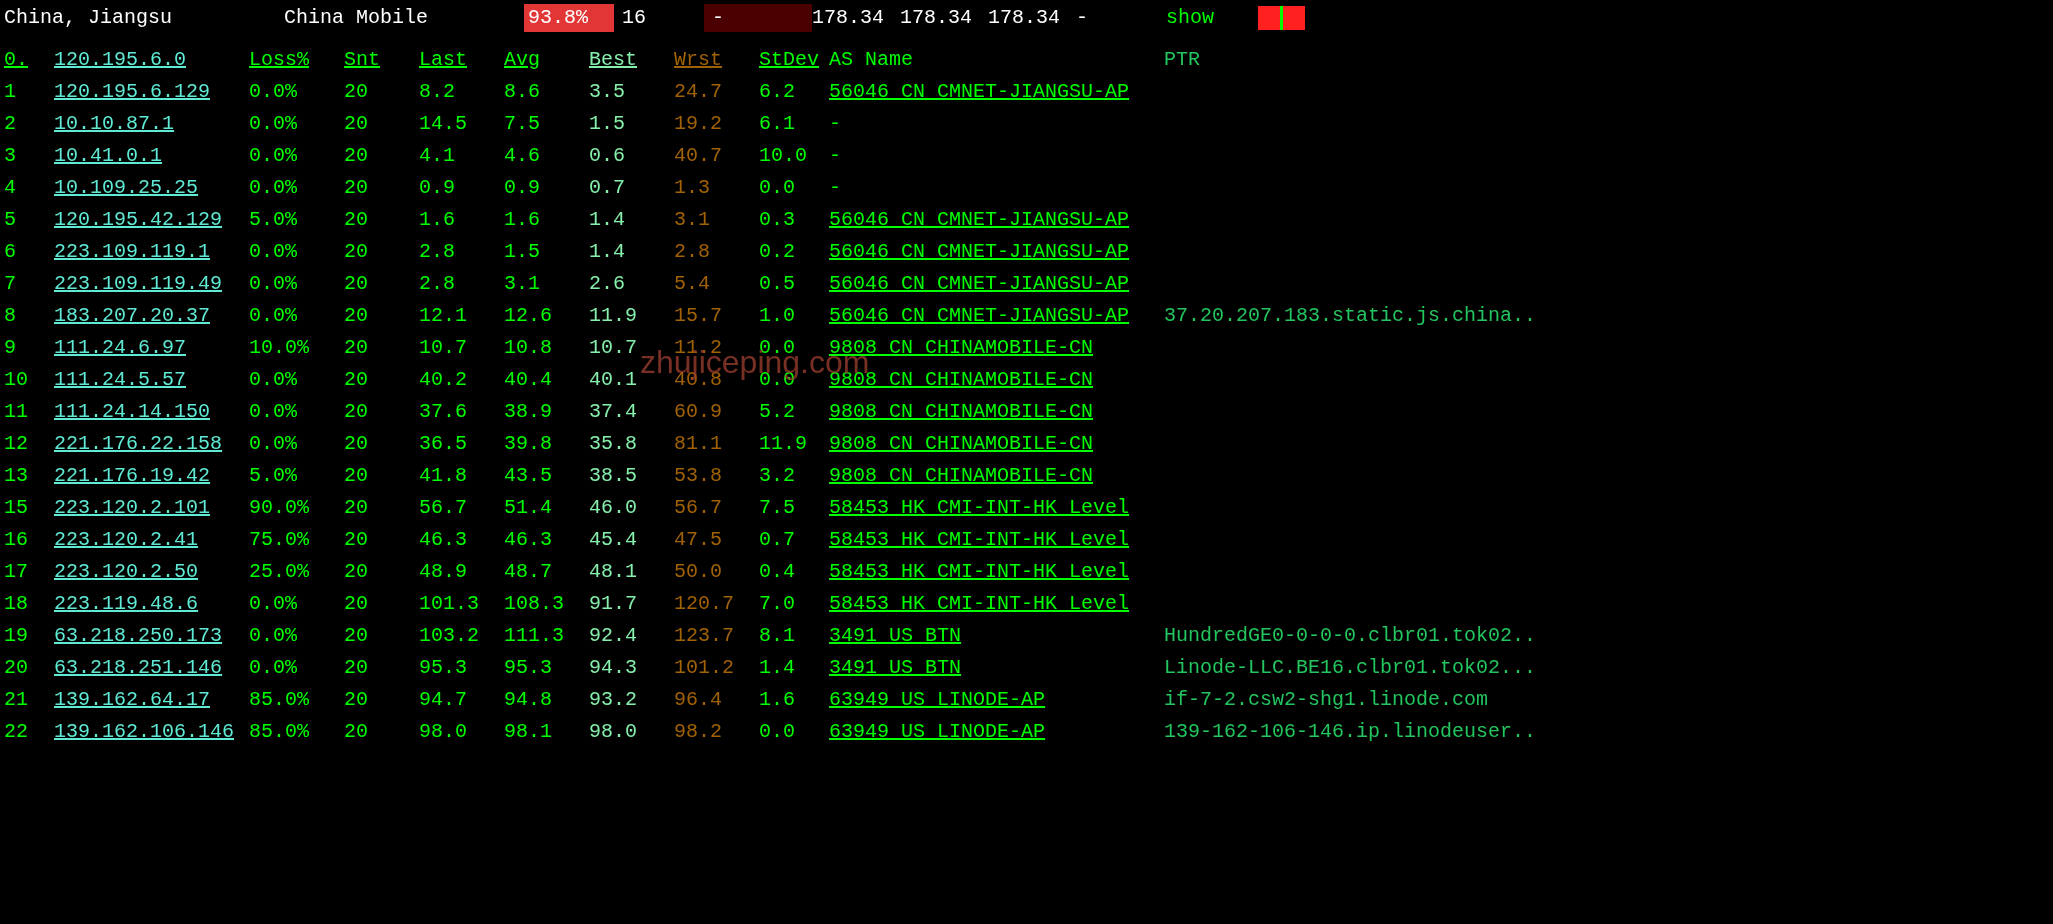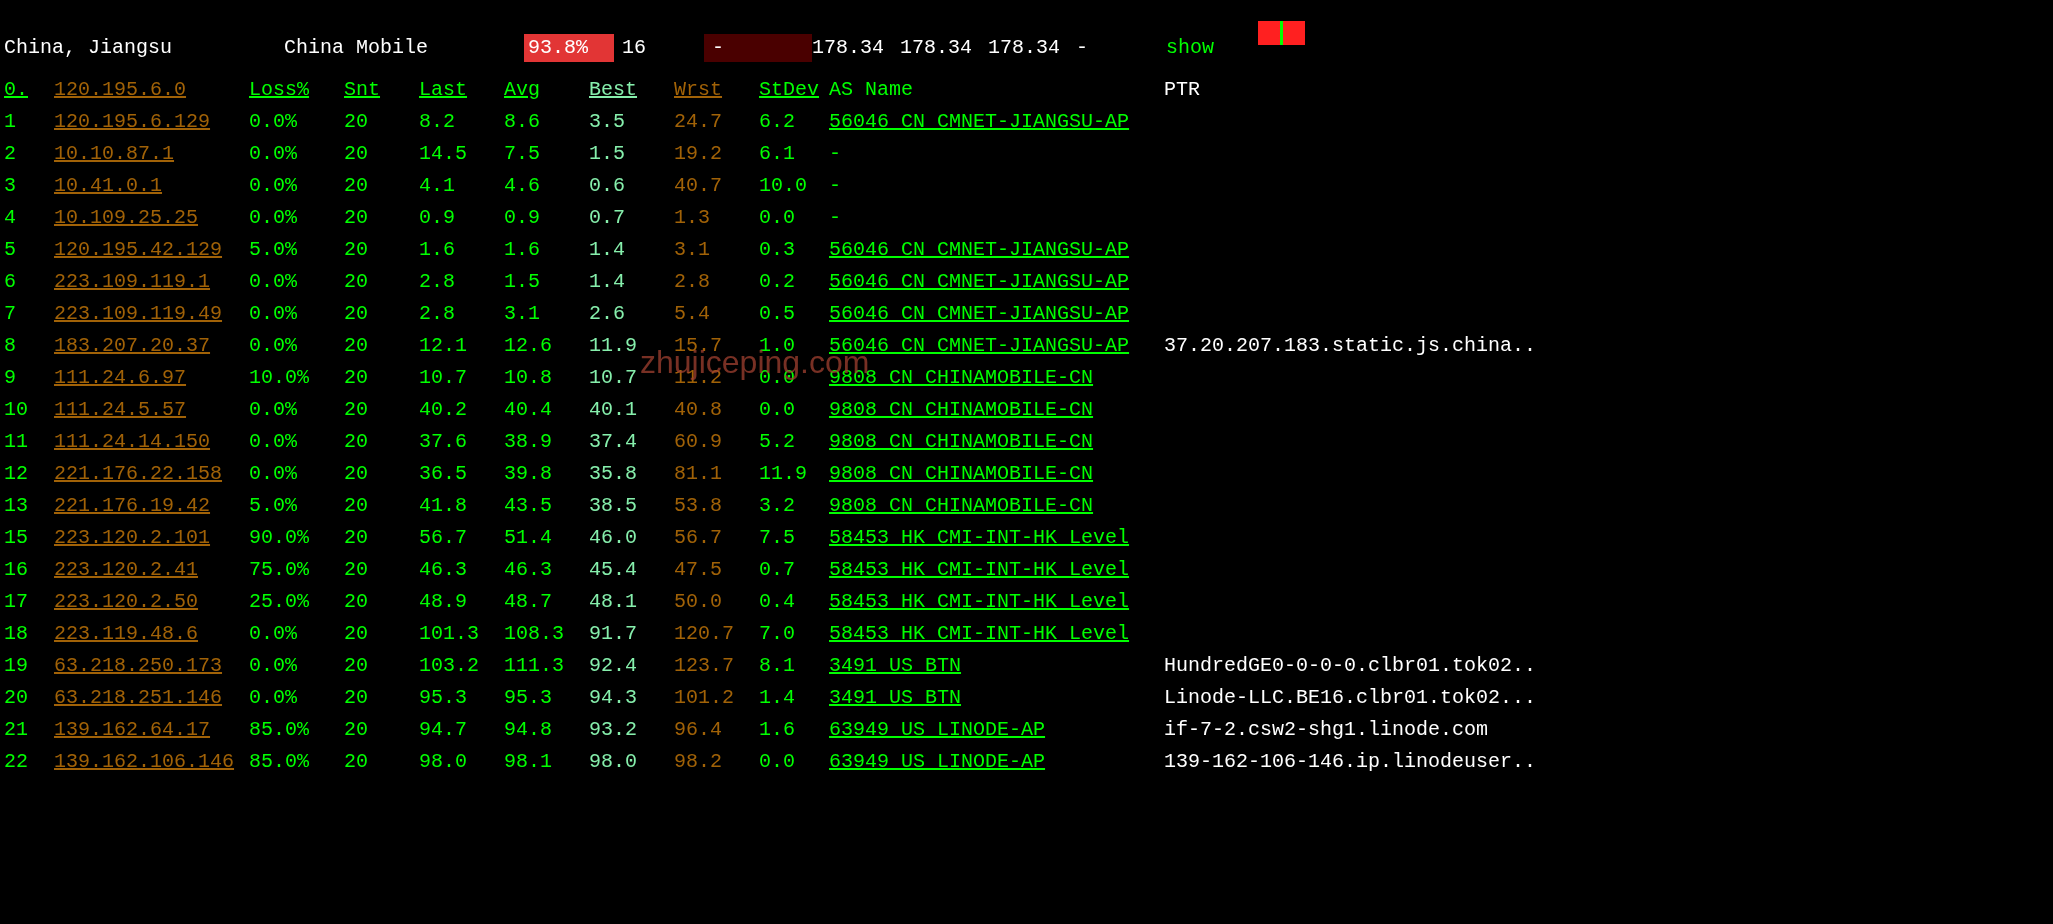--- a/index.html
+++ b/index.html
@@ -13,48 +13,48 @@
     white-space: nowrap;
     overflow: hidden;
   }
   .header-row {
     display: flex;
     align-items: center;
     gap: 0;
     margin-bottom: 14px;
     color: #ffffff;
   }
-  .cell { display: inline-block; margin-top: 30px; }
+  .cell { display: inline-block; }
   .hdr-location { width: 280px; color: #fff; }
   .hdr-carrier  { width: 240px; color: #fff; }
   .hdr-pct      { width: 90px;  background: #e23535; color: #ffffff; text-align: left; padding-left: 4px; }
   .hdr-count    { width: 90px;  color: #fff; padding-left: 8px; }
   .hdr-dash     { width: 108px; background: #4a0000; color: #fff; padding-left: 8px; }
   .hdr-num      { width: 88px;  color: #fff; text-align: left; font-family: Liberation Mono, monospace; }
   .hdr-dash2    { width: 90px;  color: #fff; }
   .hdr-show     { width: 92px;  color: #00ff00; }
   .hdr-bars     { display: inline-flex; gap: 0; }
   .bar-red  { width: 22px; height: 24px; background: #ff2020; display:inline-block;}
   .bar-grn  { width: 3px;  height: 24px; background: #00ff00; display:inline-block;}
 
   table { border-collapse: collapse; }
   td { padding: 0 4px 4px 0; vertical-align: top; }
 
   .c-hop   { width: 50px;  color: #00ff00; }
-  .c-ip    { width: 195px; color: #a16207; text-decoration: underline; }
+  .c-ip    { width: 195px; color: #5eead4; text-decoration: underline; }
   .c-loss  { width: 95px;  color: #00ff00; }
   .c-snt   { width: 75px;  color: #00ff00; }
   .c-last  { width: 85px;  color: #00ff00; }
   .c-avg   { width: 85px;  color: #00ff00; }
   .c-best  { width: 85px;  color: #86efac; }
   .c-wrst  { width: 85px;  color: #a16207; }
   .c-stdev { width: 70px;  color: #00ff00; }
   .c-as    { width: 335px; color: #00ff00; }
   .c-asu   { text-decoration: underline; }
-  .c-ptr   { color: #ffffff; }
+  .c-ptr   { color: #22c55e; }
 
   .hdr td { text-decoration: underline; }
   .hdr .c-as, .hdr .c-ptr { text-decoration: none; }
 
   .watermark {
     position: fixed;
     left: 640px;
     top: 340px;
     color: #a04030;
     opacity: 0.75;

